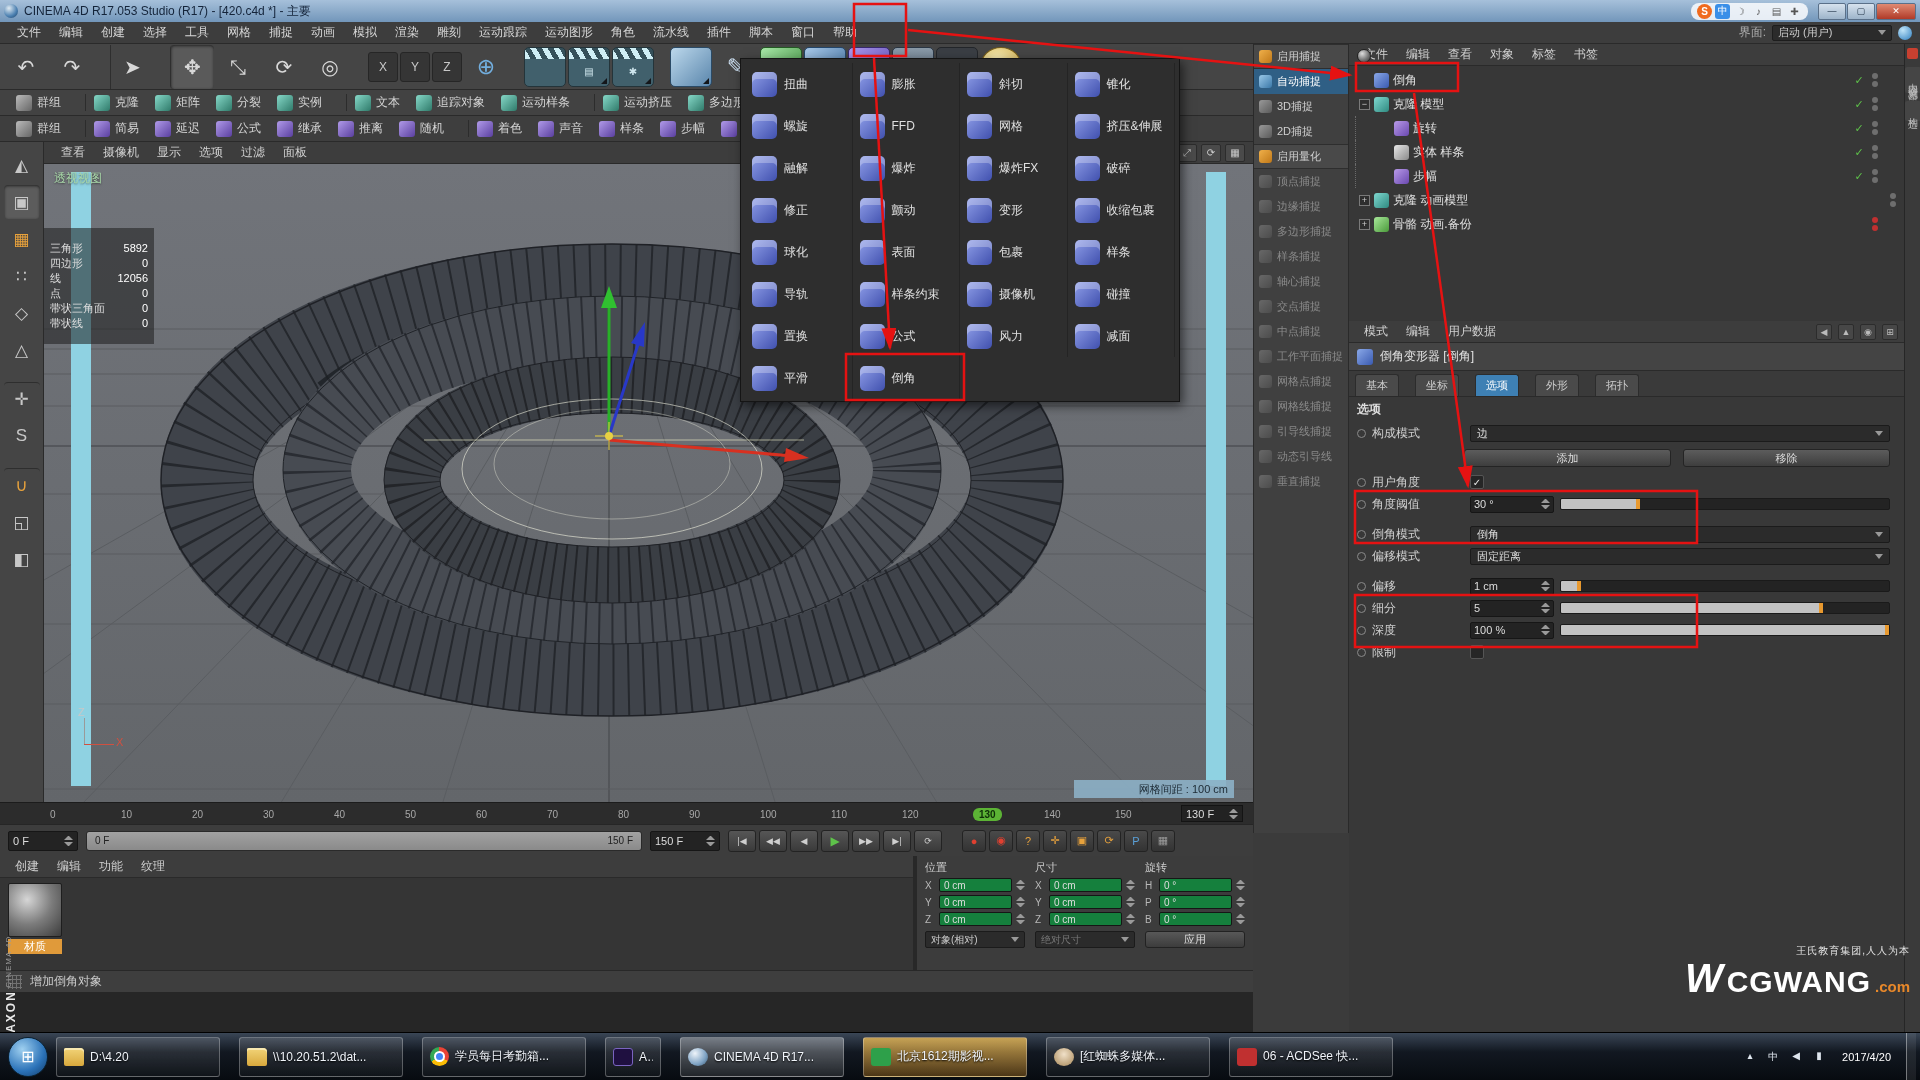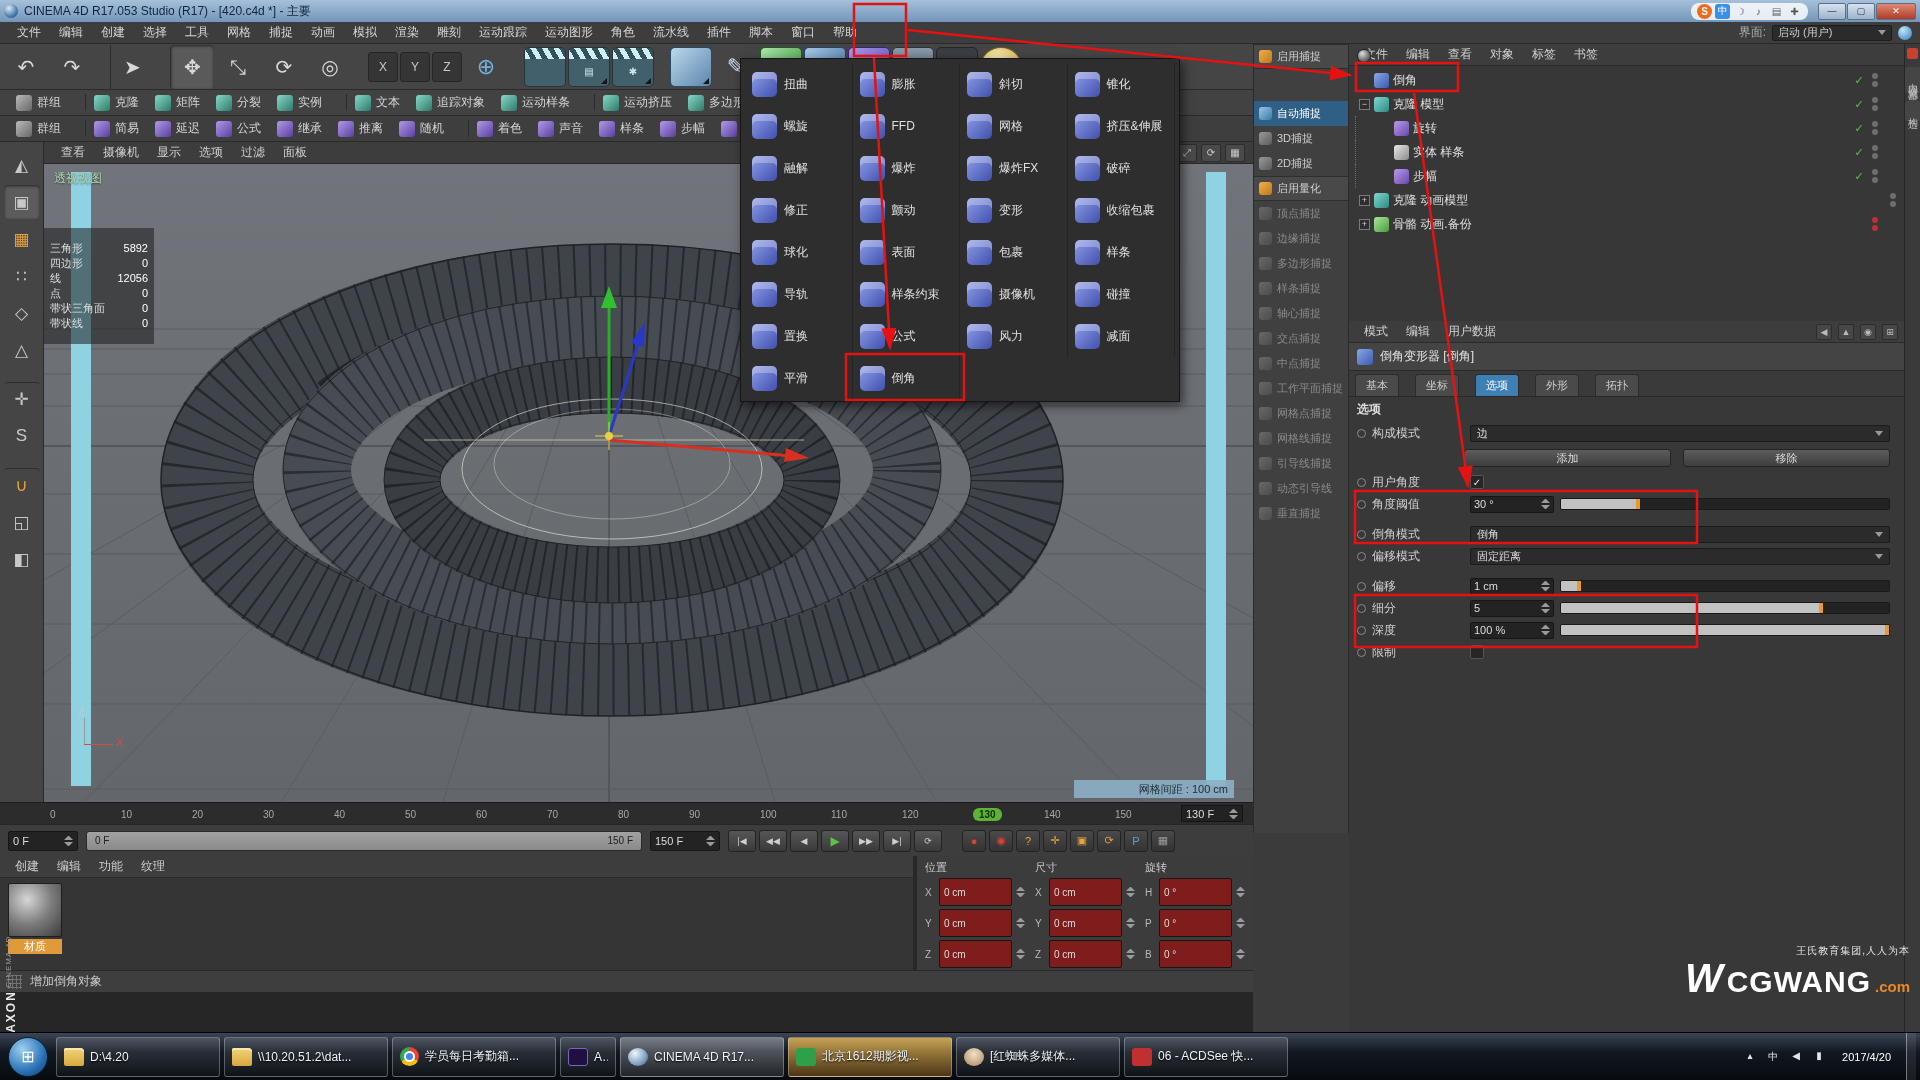--- a/index.html
+++ b/index.html
@@ -133,21 +133,21 @@
   .mat { position:absolute; left:8px; top:5px; width:56px; }
   .mat-thumb { width:54px; height:54px; border:1px solid #1e1e1e; border-radius:2px;
     background:radial-gradient(circle at 35% 30%,#d6d6d6,#7c7c7c 50%,#3c3c3c); }
   .mat-name { margin-top:2px; width:54px; height:15px; background:#e09a3a; color:#fff; font-size:11px; text-align:center; line-height:15px; }
   .coords { flex:1; background:#3c3c3c; padding:4px 8px; position:relative; }
   .coord-cols { display:flex; gap:10px; }
   .coord-col { width:100px; }
   .coord-head { color:#ccc; font-size:11px; margin-bottom:3px; }
   .c-row { display:flex; align-items:center; gap:4px; margin-bottom:3px; }
   .c-ax { width:10px; color:#b8b8b8; font-size:10px; }
-  .c-val { flex:1; height:28px; background:#7f1d1d; border:1px solid #161616; border-radius:2px; color:#ddd; font-size:10px;
+  .c-val { flex:1; height:14px; background:#15803d; border:1px solid #161616; border-radius:2px; color:#ddd; font-size:10px;
     display:flex; align-items:center; padding:0 4px; }
   .coord-footer { display:flex; gap:10px; margin-top:2px; }
   .cf-dd { width:100px; height:17px; background:#2b2b2b; border:1px solid #1b1b1b; border-radius:2px; color:#ccc; font-size:10px;
     display:flex; align-items:center; justify-content:space-between; padding:0 5px; }
   .cf-dd.dim { color:#777; }
   .cf-btn { width:100px; height:17px; background:linear-gradient(#585858,#3c3c3c); border:1px solid #222; border-radius:3px;
     color:#ddd; font-size:11px; }
 
   
   .statusbar { position:absolute; left:0; top:970px; width:1253px; height:22px; background:#3e3e3e; border-top:1px solid #282828;
@@ -158,21 +158,21 @@
   .maxon { position:absolute; left:4px; top:936px; writing-mode:vertical-rl; transform:rotate(180deg); display:flex; gap:2px; z-index:5; }
   .maxon .m1 { color:#e8e8e8; font-weight:bold; font-size:12px; letter-spacing:2px; }
   .maxon .m2 { color:#9a9a9a; font-size:8px; letter-spacing:1px; }
 
   
   .snap { position:absolute; left:1253px; top:44px; width:96px; height:789px; background:#404040; border-left:1px solid #2a2a2a; border-right:1px solid #2a2a2a; }
   .snap-row { height:25px; display:flex; align-items:center; gap:5px; padding:0 5px; font-size:11px; color:#cfcfcf; }
   .sn-ic { width:13px; height:13px; border-radius:3px; background:linear-gradient(135deg,#9a9a9a,#5a5a5a); flex:none; }
   .snap-row.header { background:#494949; border-top:1px solid #2e2e2e; border-bottom:1px solid #2e2e2e; }
   .snap-row.header .sn-ic { background:linear-gradient(135deg,#f0b04a,#c07818); }
-  .snap-row.active { background:#2f5f85; color:#fff;margin-top:32px; }
+  .snap-row.active { background:#2f5f85; color:#fff; }
   .snap-row.active .sn-ic { background:linear-gradient(135deg,#9ac8e8,#3a78a8); }
   .snap-row.disabled { color:#8a8a8a; }
   .snap-row.disabled .sn-ic { opacity:.45; }
   .sn-label { white-space:nowrap; overflow:hidden; }
 
   
   .right-main { position:absolute; left:1349px; top:44px; width:555px; height:988px; background:#383838; }
   .om { height:277px; border-bottom:2px solid #262626; }
   .om-tree { height:255px; background:#373737; padding-top:2px; }
   .om-row { height:24px; display:flex; align-items:center; padding:0 6px; gap:4px; }
@@ -235,21 +235,21 @@
   .dm-ic { width:25px; height:25px; border-radius:5px; background:linear-gradient(135deg,#8f9ee8,#4050ae);
     box-shadow:inset 0 7px 0 rgba(255,255,255,.28); flex:none; }
   .dm-label { color:#e0e0e0; font-size:12px; white-space:nowrap; }
 
   
   .taskbar { position:absolute; left:0; top:1032px; width:1920px; height:48px;
     background:linear-gradient(#3a4656,#121821 40%,#070b10); border-top:1px solid #000; display:flex; align-items:center; z-index:40; }
   .start { width:40px; height:40px; margin:0 8px; border-radius:50%; border:1px solid #0a2030;
     background:radial-gradient(circle at 35% 30%,#9fd0f0,#2b72b8 60%,#123a66); color:#fff; font-size:16px;
     display:flex; align-items:center; justify-content:center; }
-  .tk-items { display:flex; gap:4px; }
+  .tk-items { display:flex; gap:19px; }
   .tk-item { width:164px; height:40px; border-radius:3px; border:1px solid rgba(255,255,255,.28);
     background:linear-gradient(rgba(255,255,255,.14),rgba(255,255,255,.03)); display:flex; align-items:center; gap:6px; padding:0 7px; }
   .tk-item.narrow { width:56px; }
   .tk-item.active { background:linear-gradient(rgba(255,255,255,.34),rgba(255,255,255,.10)); }
   .tk-item.attention { background:linear-gradient(rgba(248,196,88,.75),rgba(200,130,30,.35)); }
   .tk-label { color:#f0f4fa; font-size:12px; white-space:nowrap; overflow:hidden; text-overflow:ellipsis; text-shadow:0 1px 2px #000; }
   .tk-ic { width:20px; height:18px; flex:none; border-radius:3px; display:flex; align-items:center; justify-content:center; font-size:9px; }
   .tk-ic.folder { background:linear-gradient(#f2d479,#d8a83c); border-radius:2px 4px 2px 2px; box-shadow:inset 0 2px 0 #f8e8b0; }
   .tk-ic.chrome { border-radius:50%; width:19px; height:19px;
     background:conic-gradient(#ea4335 0 33%,#fbbc05 0 66%,#34a853 0 100%); position:relative; }

